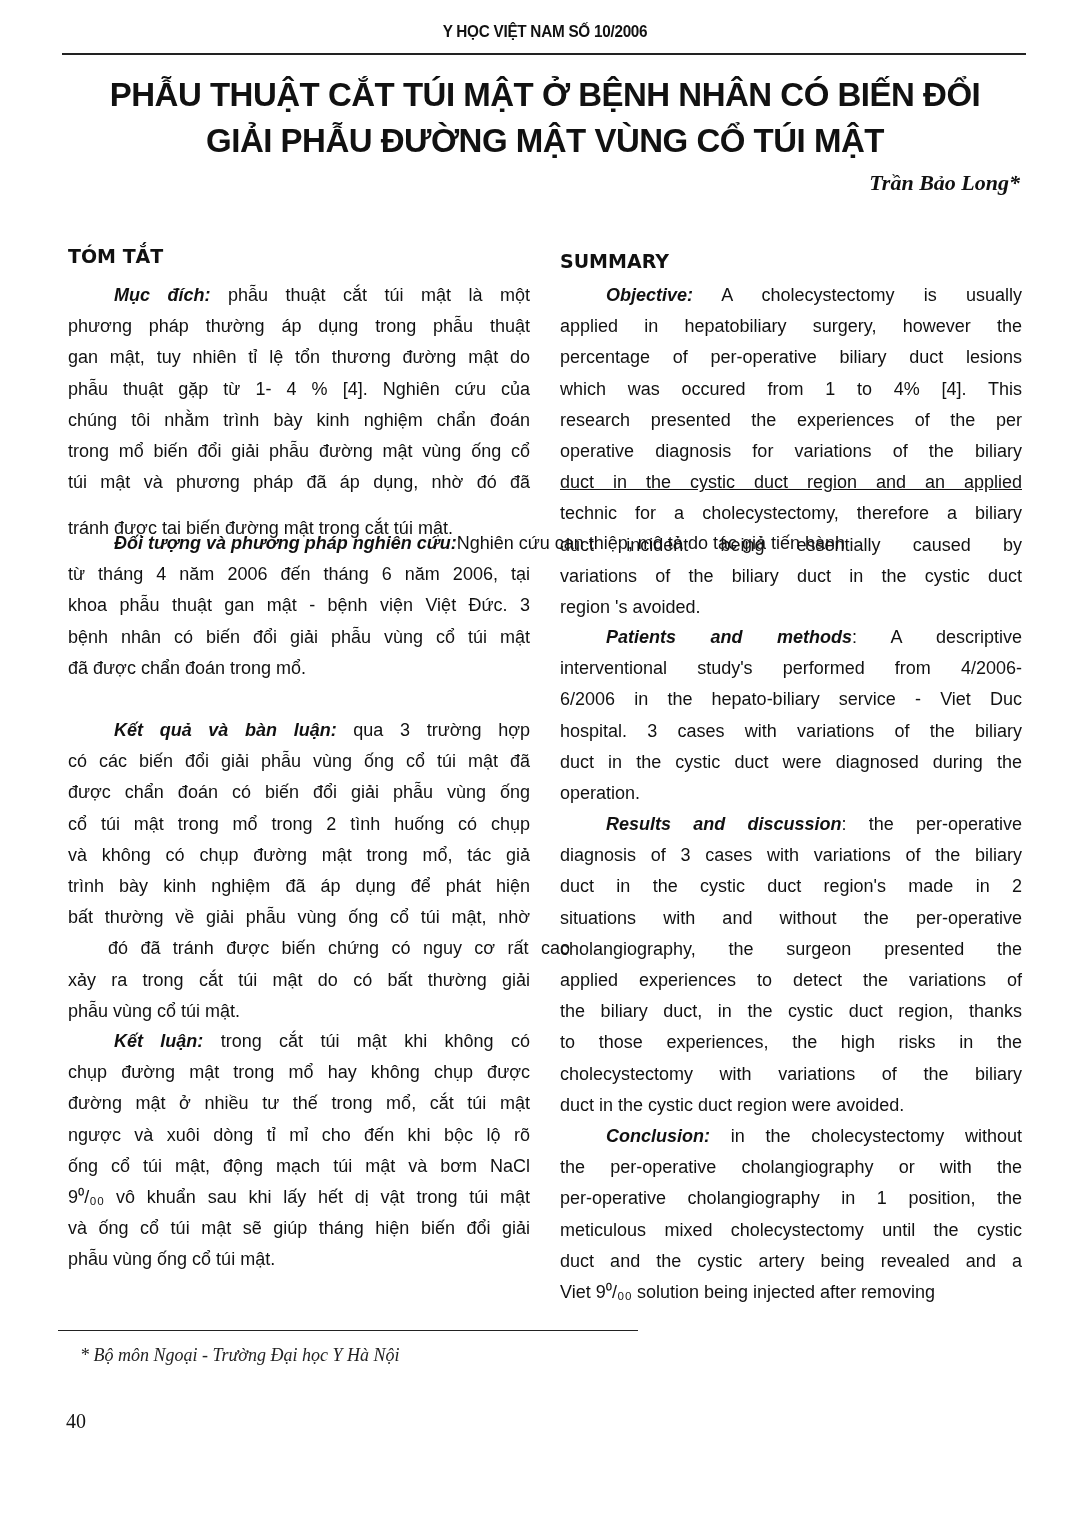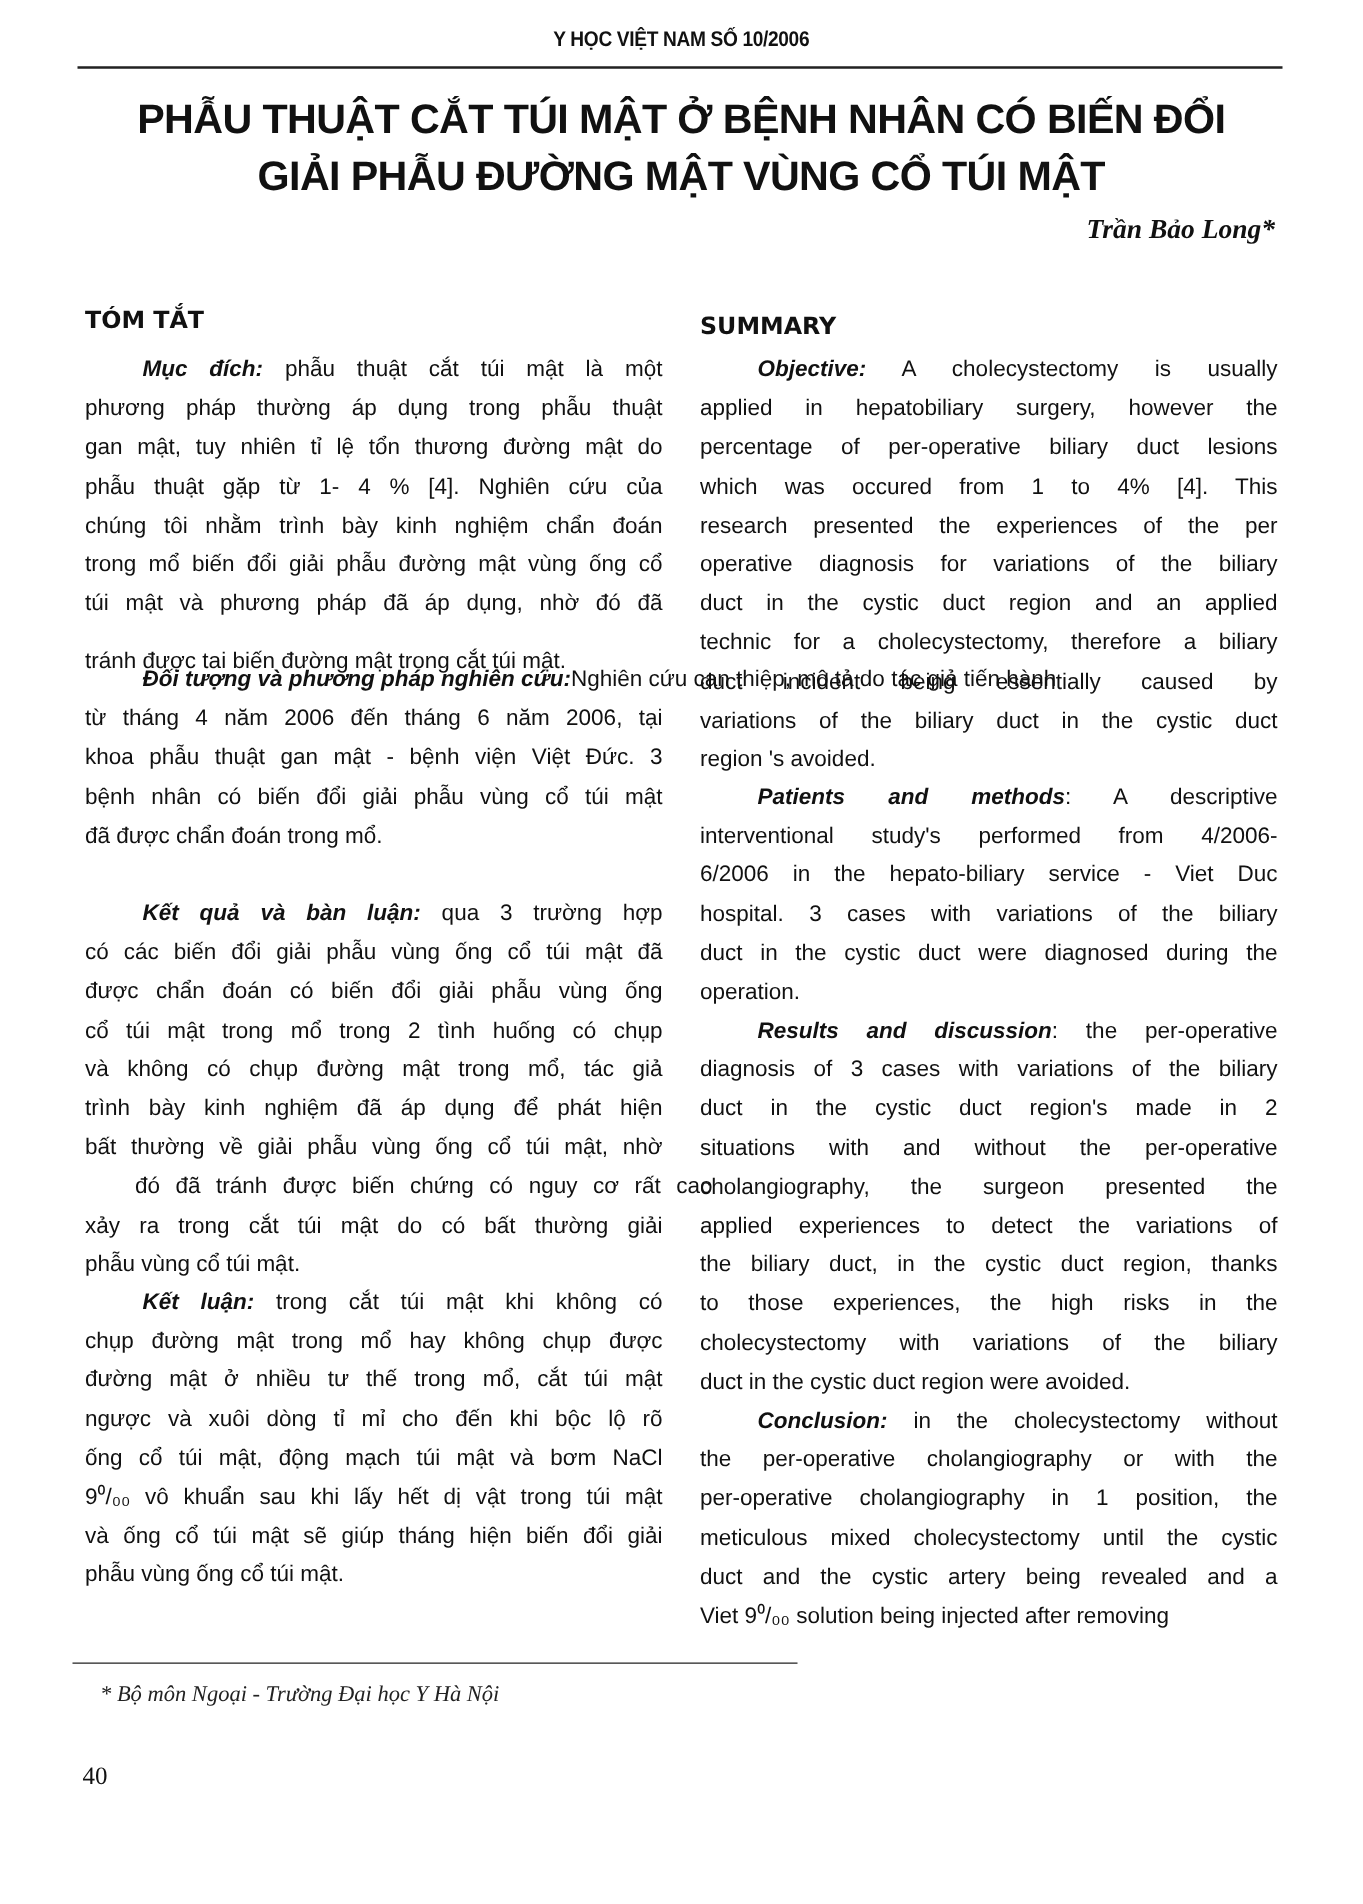--- a/index.html
+++ b/index.html
@@ -70,21 +70,21 @@
     <div class="line last" style="top: 1247.4px;">phẫu vùng ống cổ túi mật.</div>
   </div>
 <div class="col colR" id="colR" style="top: 0px;">
     <div class="sechead" style="top: 250px;">SUMMARY</div>
     <div class="line indent" style="top: 283px;"><span class="kw">Objective:</span><span> A cholecystectomy is  usually</span></div>
     <div class="line" style="top: 314.2px;">applied in hepatobiliary surgery, however the</div>
     <div class="line" style="top: 345.4px;">percentage of  per-operative biliary duct lesions</div>
     <div class="line" style="top: 376.6px;">which was occured from 1 to 4% [4]. This</div>
     <div class="line" style="top: 407.8px;">research presented the experiences of the per</div>
     <div class="line" style="top: 439px;">operative diagnosis for variations of the biliary</div>
-    <div class="line" style="top: 470.2px;">duct  in the cystic duct region and an applied</div>
+    <div class="line" style="top: 470.2px; text-decoration: underline;">duct  in the cystic duct region and an applied</div>
     <div class="line" style="top: 501.4px;">technic for a cholecystectomy, therefore a biliary</div>
     <div class="line" style="top: 532.6px;">duct incident being essentially caused  by</div>
     <div class="line" style="top: 563.8px;">variations of  the biliary duct  in the cystic duct</div>
     <div class="line last" style="top: 595px;">region 's avoided.</div>
     <div class="line indent" style="top: 625px;"><span class="kw">Patients and methods</span><span>: A descriptive</span></div>
     <div class="line" style="top: 656.2px;">interventional study's performed from 4/2006-</div>
     <div class="line" style="top: 687.4px;">6/2006 in the hepato-biliary service - Viet Duc</div>
     <div class="line" style="top: 718.6px;">hospital. 3 cases with variations of  the biliary</div>
     <div class="line" style="top: 749.8px;">duct  in the cystic duct were diagnosed during the</div>
     <div class="line last" style="top: 781px;">operation.</div>

